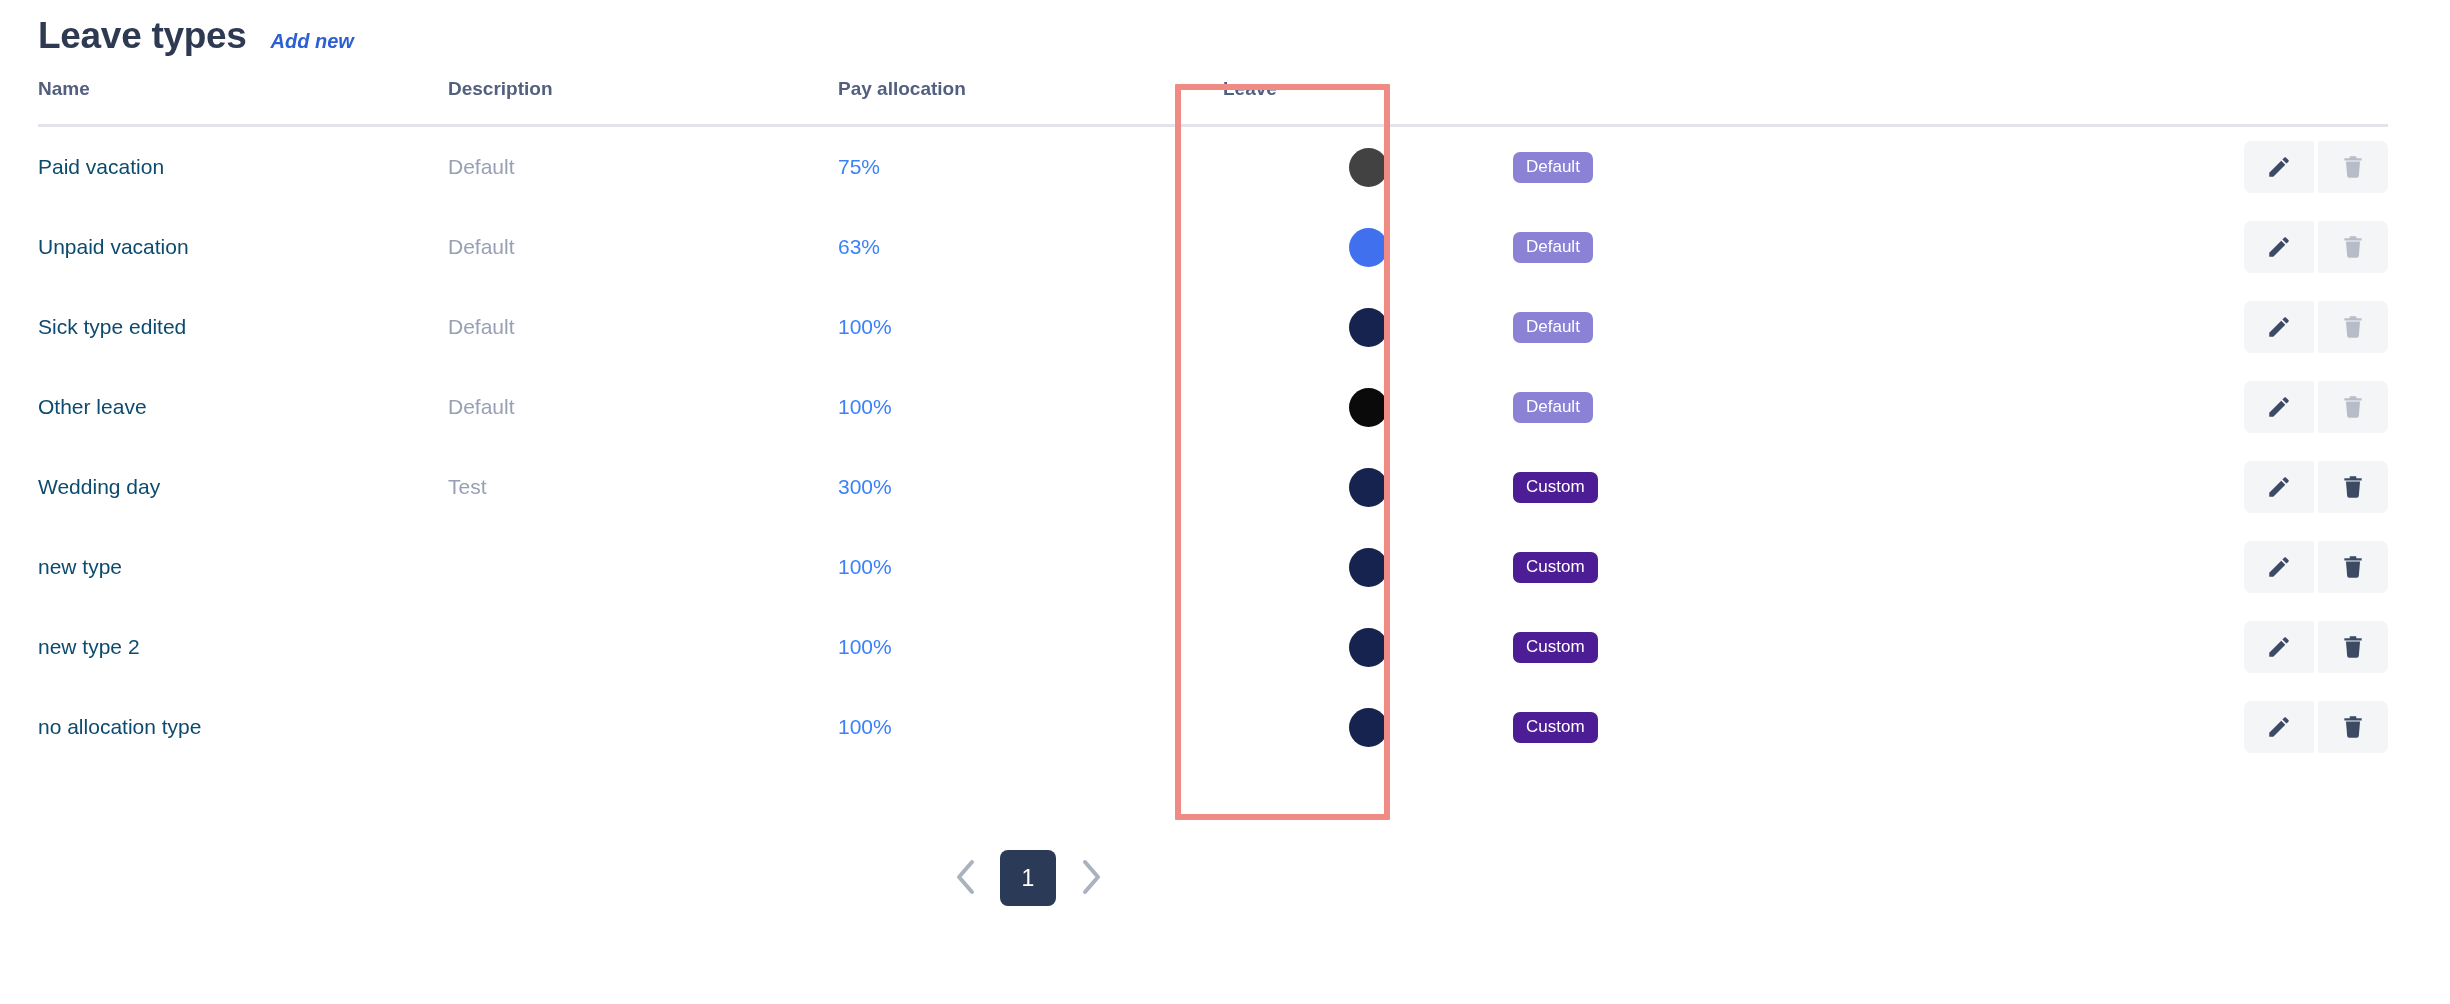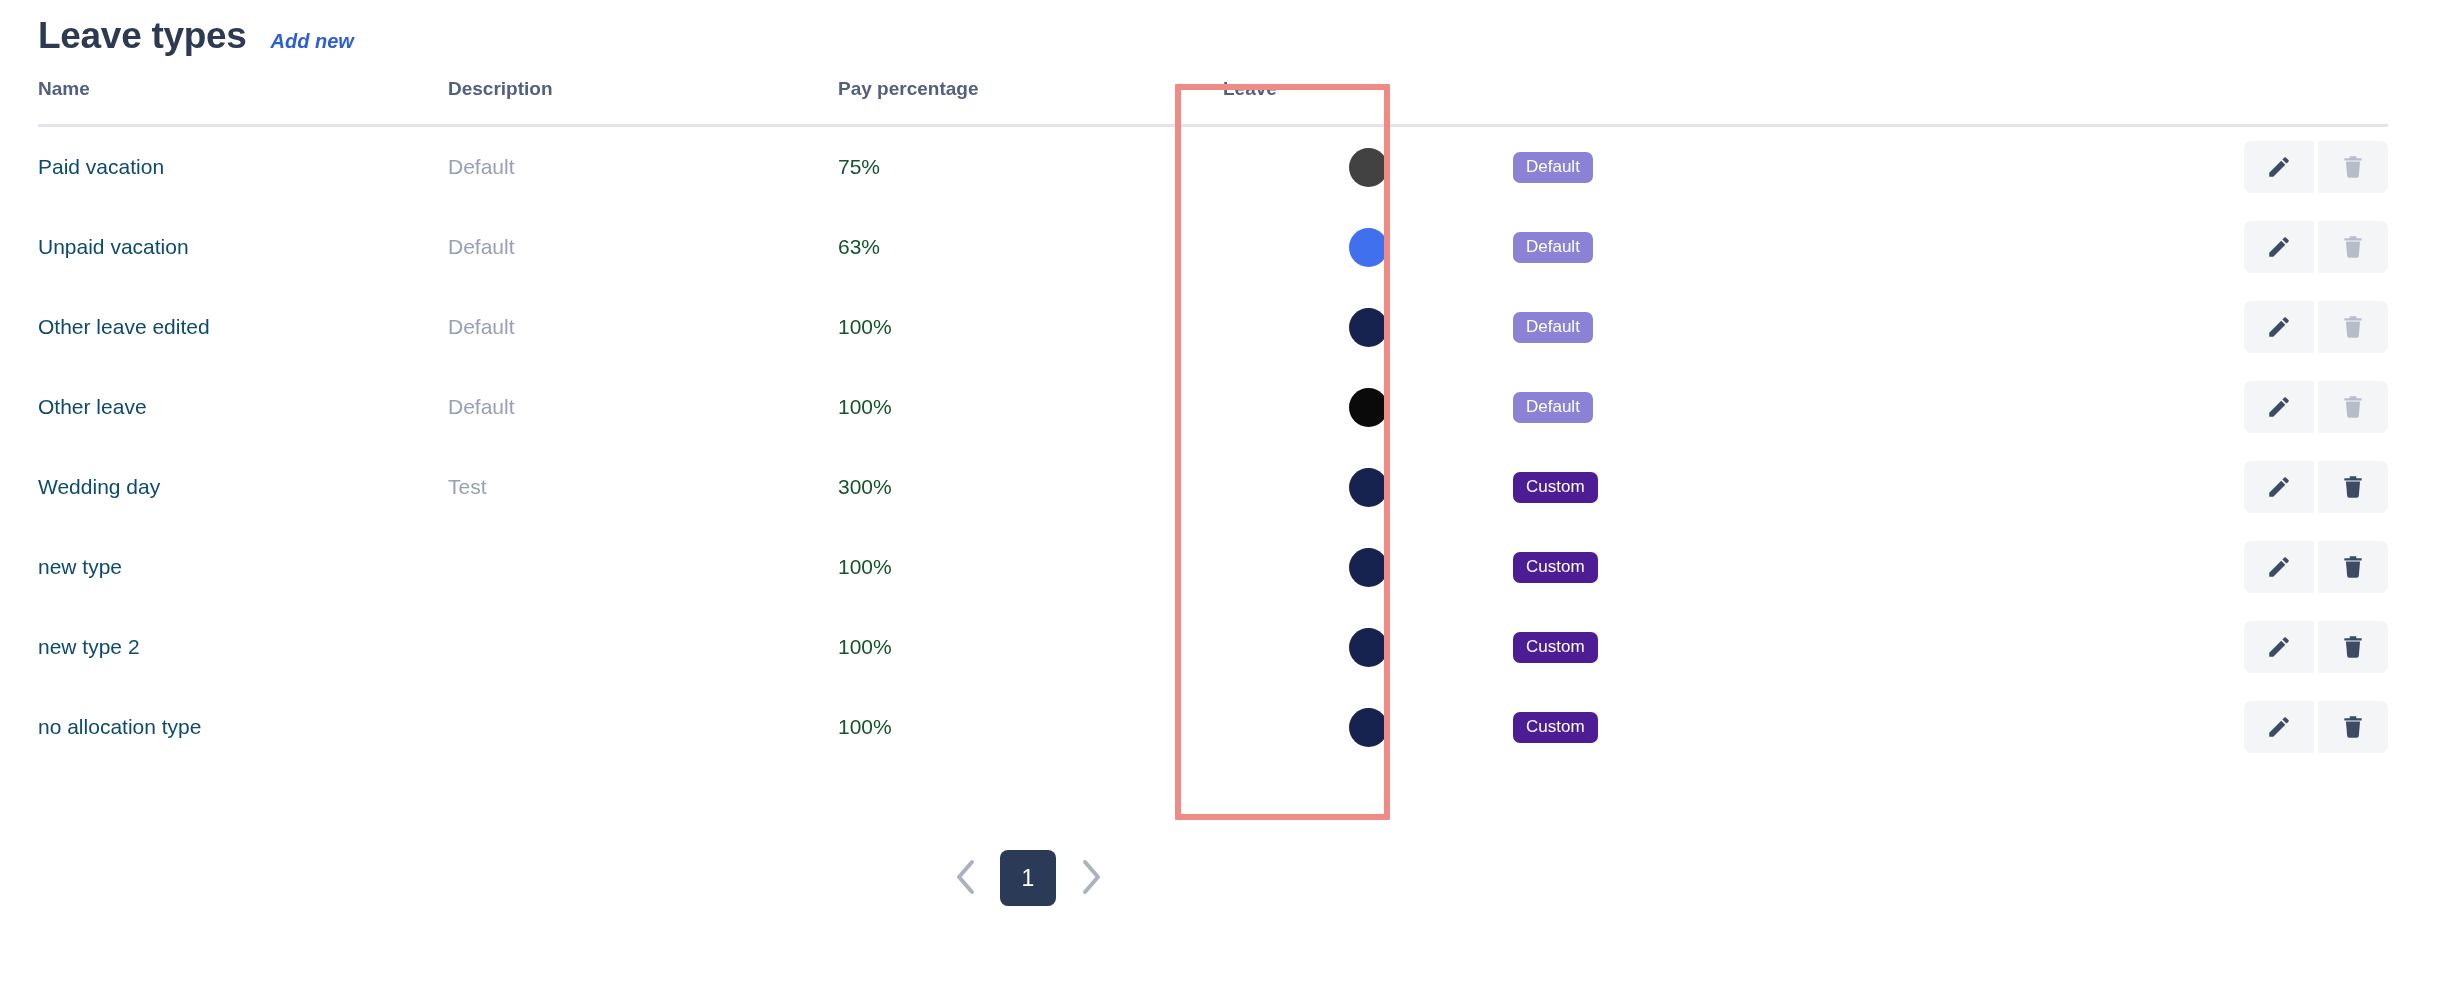--- a/index.html
+++ b/index.html
@@ -96,21 +96,21 @@
     color: #0c4a6e;
     font-weight: normal;
   }
   .cell-desc {
     font-size: 21px;
     color: #97a0b4;
     font-weight: normal;
   }
   .cell-pay {
     font-size: 21px;
-    color: #14532d;
+    color: #3b82f6;
     font-weight: normal;
   }
 
   .color-cell { text-align: center; }
   .color-dot {
     display: inline-block;
     width: 39px;
     height: 39px;
     border-radius: 50%;
     vertical-align: middle;
@@ -210,21 +210,21 @@
     <h1 class="page-title">Leave types</h1>
     <a class="add-new-link">Add new</a>
   </div>
 
   <div class="table-wrap">
     <table class="leave-table">
       <thead>
         <tr>
           <th class="col-name">Name</th>
           <th class="col-desc">Description</th>
-          <th class="col-pay">Pay percentage</th>
+          <th class="col-pay">Pay allocation</th>
           <th class="col-color">Leave</th>
           <th class="col-kind"></th>
           <th class="col-actions"></th>
         </tr>
       </thead>
       <tbody id="table-body">
           <tr>
             <td class="col-name">
               <div class="cell-name">Paid vacation</div>
             </td>
@@ -285,21 +285,21 @@
                       <path d="M9 2h6v2h5v2H4V4h5V2z" fill="#b6bdc9"></path>
                       <path d="M5.5 7h13l-1.1 13.1A2 2 0 0115.4 22H8.6a2 2 0 01-2-1.9L5.5 7z" fill="#b6bdc9"></path>
                     </svg>
                   </span>
                 </button>
               </div>
             </td>
           </tr>
           <tr>
             <td class="col-name">
-              <div class="cell-name">Other leave edited</div>
+              <div class="cell-name">Sick type edited</div>
             </td>
             <td class="col-desc">
               <div class="cell-desc">Default</div>
             </td>
             <td class="col-pay">
               <div class="cell-pay">100%</div>
             </td>
             <td class="col-color color-cell"><span class="color-dot" style="background:#16234f"></span></td>
             <td class="col-kind"><span class="badge badge-default">Default</span></td>
             <td class="col-actions">

